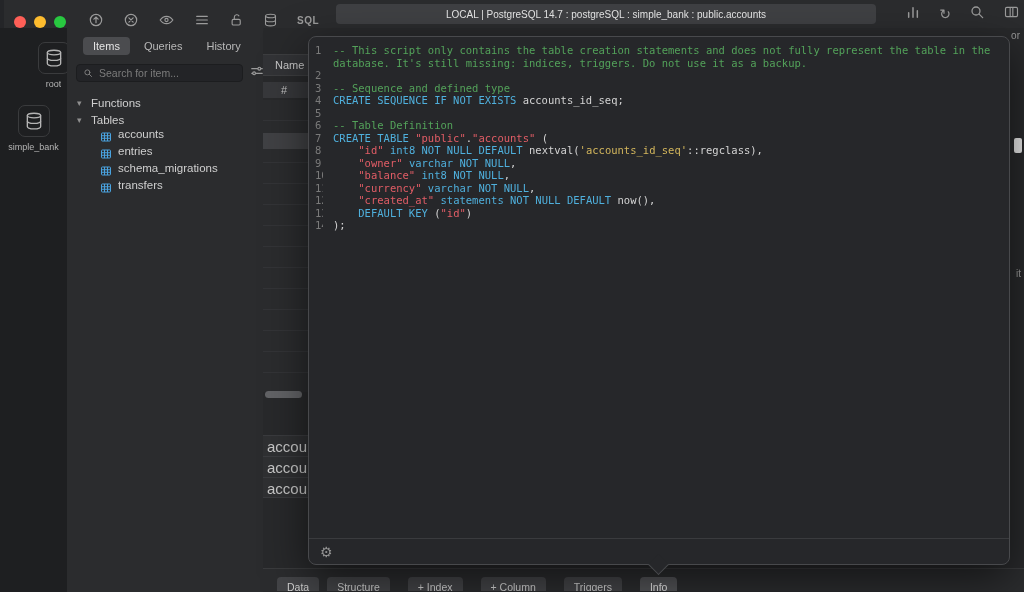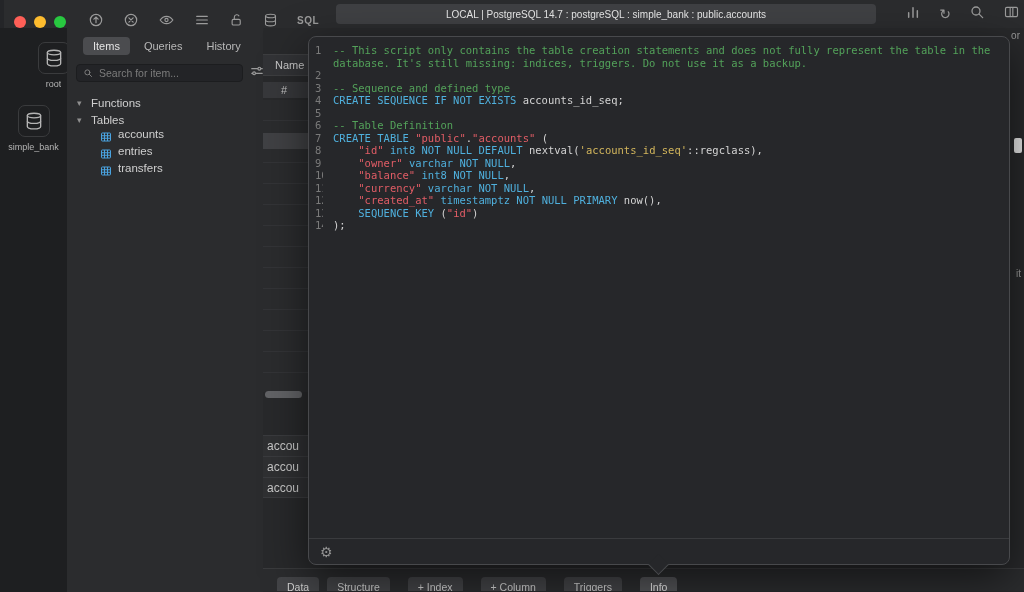--- a/index.html
+++ b/index.html
@@ -53,21 +53,21 @@
   .col-header{position:absolute;left:0;top:26px;width:110px;height:22px;background:#323336;
               border-top:1px solid #3d3e40;border-bottom:1px solid #3d3e40;color:#c9c9c9;
               font-size:11px;display:flex;align-items:center;padding-left:12px;box-sizing:border-box;}
   .hash-row{position:absolute;left:0;top:54px;width:46px;height:16px;background:#37383b;
             color:#c0c0c0;font-size:11px;line-height:16px;padding-left:18px;box-sizing:border-box;}
   .rows-zone{position:absolute;left:0;top:72px;width:46px;height:292px;
              background:repeating-linear-gradient(to bottom,#2b2c2e 0 20px,#333437 20px 21px);}
   .hl-row{position:absolute;left:0;top:105px;width:46px;height:16px;background:#404144;}
   .h-scrollbar{position:absolute;left:2px;top:363px;width:37px;height:7px;background:#626366;border-radius:3.5px;}
   .acc-row{position:absolute;left:0;width:46px;height:21px;background:#2f3032;border-top:1px solid #3a3b3e;
-           color:#c8c8c8;font-size:12px;line-height:21px;padding-left:4px;box-sizing:border-box;}
+           color:#c8c8c8;font-size:15px;line-height:21px;padding-left:4px;box-sizing:border-box;}
   .acc-row.last-border{border-bottom:1px solid #3a3b3e;}
   .clip-top{position:absolute;right:4px;top:2px;color:#9a9a9a;font-size:10px;}
   .v-thumb{position:absolute;right:2px;top:110px;width:8px;height:15px;background:#e6e6e6;border-radius:2px;}
   .clip-mid{position:absolute;right:3px;top:240px;color:#9a9a9a;font-size:10px;}
   .bottom-bar{position:absolute;left:0;bottom:1px;width:761px;height:22px;background:#2b2c2e;
               border-top:1px solid #3a3b3d;overflow:hidden;}
   .bottom-tabs{display:flex;align-items:flex-start;padding-left:14px;margin-top:8px;}
   .bottom-tab{height:20px;padding:0 10px;background:#434447;border-radius:4px;color:#d2d2d2;
               font-size:10.5px;line-height:20px;white-space:nowrap;}
   .bottom-tab + .bottom-tab{margin-left:18px;}
@@ -231,20 +231,29 @@
           </span>
           <span>entries</span>
         </div>
         <div class="tree-item">
           <span class="titem-icon">
             <svg width="12" height="12" viewBox="0 0 24 24" fill="none" stroke="#4aa3e0" stroke-width="2">
               <rect x="3" y="4" width="18" height="16" rx="1.5"></rect>
               <path d="M3 9.5h18M3 14.5h18M9 4v16M15 4v16"></path>
             </svg>
           </span>
+          <span>schema_migrations</span>
+        </div>
+        <div class="tree-item">
+          <span class="titem-icon">
+            <svg width="12" height="12" viewBox="0 0 24 24" fill="none" stroke="#4aa3e0" stroke-width="2">
+              <rect x="3" y="4" width="18" height="16" rx="1.5"></rect>
+              <path d="M3 9.5h18M3 14.5h18M9 4v16M15 4v16"></path>
+            </svg>
+          </span>
           <span>transfers</span>
         </div>
       </div>
   </div>
 
   <div class="main-area">
     <div class="col-header">
         <span>Name</span>
       </div>
     <div class="hash-row">#</div>
@@ -314,25 +323,25 @@
         <div class="code-line">
           <span class="gutter">10</span>
           <span class="code-text"><span class="seg-p">    </span><span class="seg-s">"balance"</span><span class="seg-p"> </span><span class="seg-k">int8 NOT NULL</span><span class="seg-p">,</span></span>
         </div>
         <div class="code-line">
           <span class="gutter">11</span>
           <span class="code-text"><span class="seg-p">    </span><span class="seg-s">"currency"</span><span class="seg-p"> </span><span class="seg-k">varchar NOT NULL</span><span class="seg-p">,</span></span>
         </div>
         <div class="code-line">
           <span class="gutter">12</span>
-          <span class="code-text"><span class="seg-p">    </span><span class="seg-s">"created_at"</span><span class="seg-p"> </span><span class="seg-k">timestamptz NOT NULL PRIMARY</span><span class="seg-p"> now(),</span></span>
+          <span class="code-text"><span class="seg-p">    </span><span class="seg-s">"created_at"</span><span class="seg-p"> </span><span class="seg-k">statements NOT NULL DEFAULT</span><span class="seg-p"> now(),</span></span>
         </div>
         <div class="code-line">
           <span class="gutter">13</span>
-          <span class="code-text"><span class="seg-p">    </span><span class="seg-k">SEQUENCE KEY</span><span class="seg-p"> (</span><span class="seg-s">"id"</span><span class="seg-p">)</span></span>
+          <span class="code-text"><span class="seg-p">    </span><span class="seg-k">DEFAULT KEY</span><span class="seg-p"> (</span><span class="seg-s">"id"</span><span class="seg-p">)</span></span>
         </div>
         <div class="code-line">
           <span class="gutter">14</span>
           <span class="code-text"><span class="seg-p">);</span></span>
         </div>
       </div>
     <div class="popover-footer">
       <span class="gear">⚙</span>
     </div>
     <div class="popover-tail"></div>

